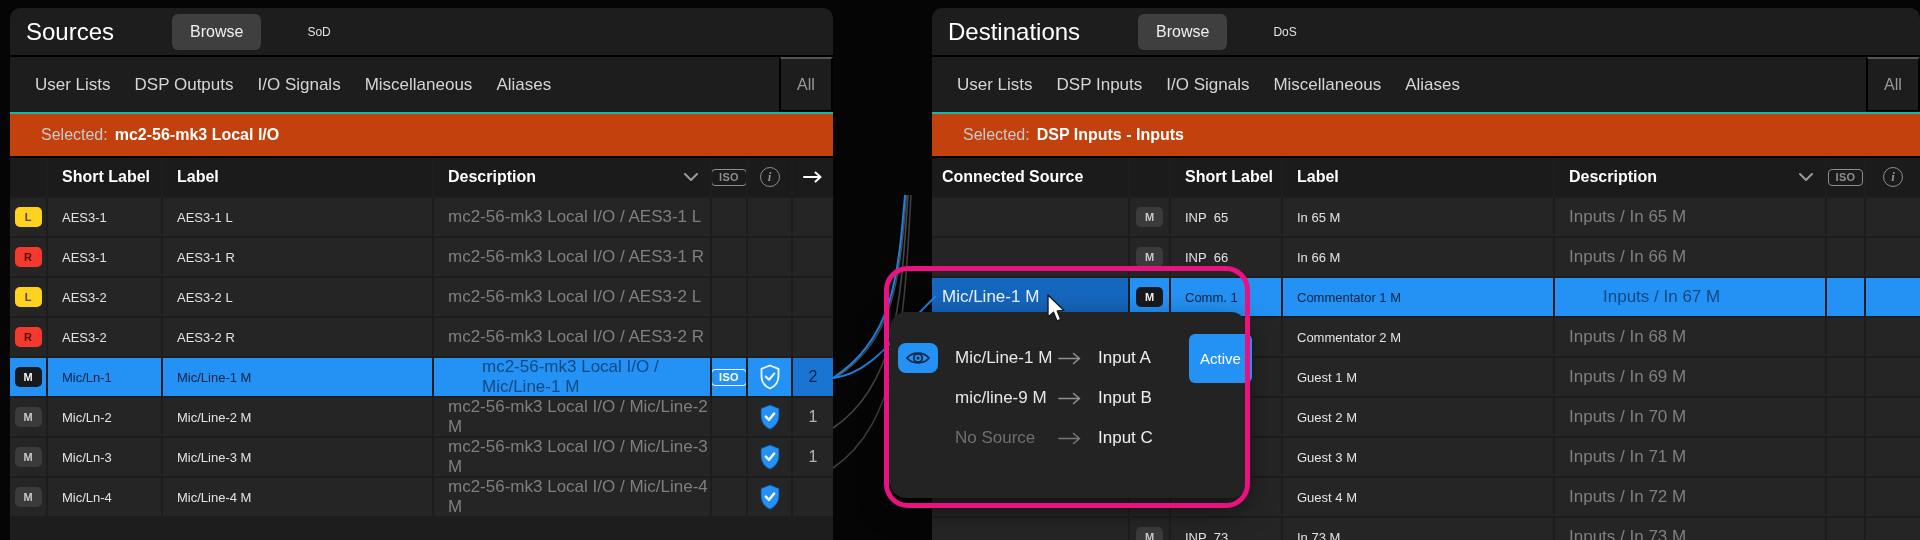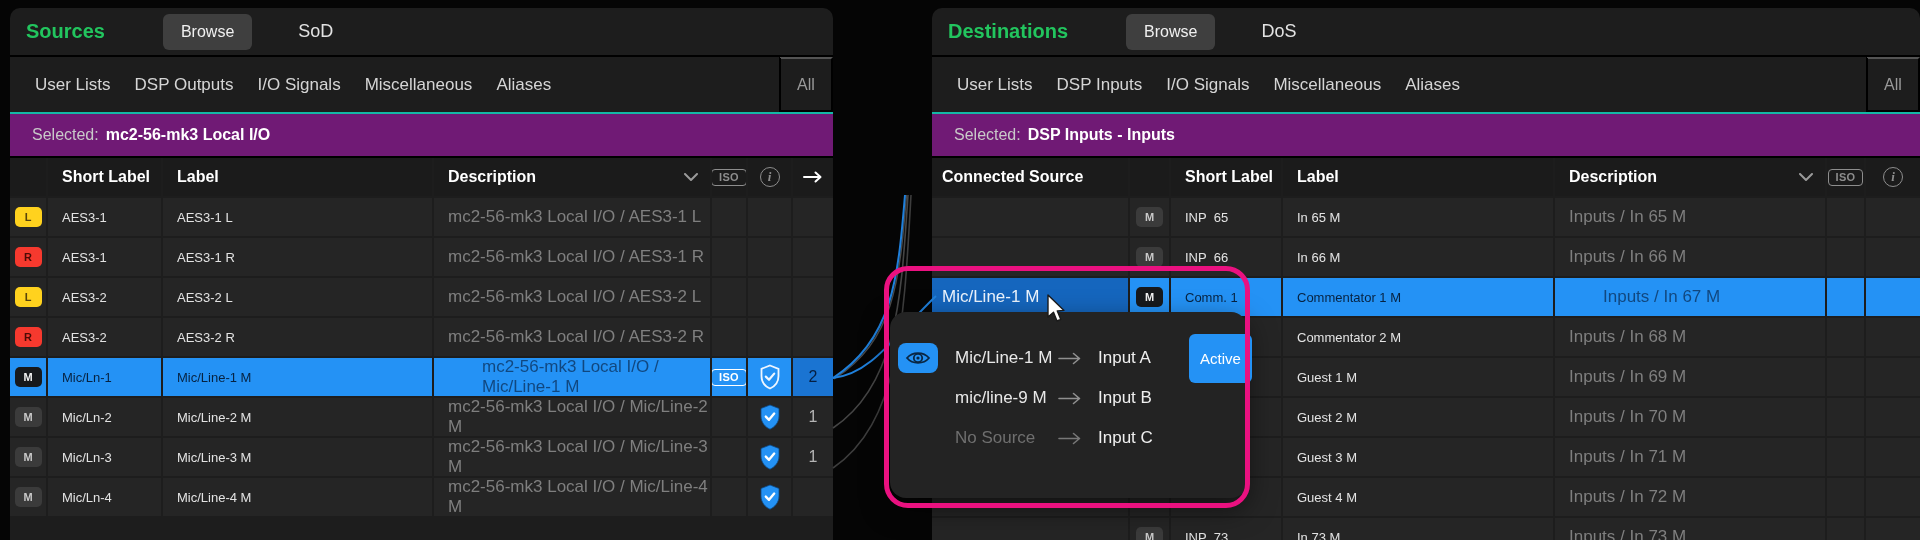--- a/index.html
+++ b/index.html
@@ -4,30 +4,30 @@
 <style>
   html,body{margin:0;padding:0;}
   body{width:1920px;height:540px;background:#050505;position:relative;overflow:hidden;
        font-family:"Liberation Sans",sans-serif;-webkit-font-smoothing:antialiased;}
 
   .panel{position:absolute;top:8px;bottom:0;background:#1d1d1d;border-radius:10px 10px 0 0;overflow:hidden;}
   #src-panel{left:10px;width:823px;}
   #dst-panel{left:932px;width:988px;}
 
   .titlebar{height:47px;display:flex;align-items:center;padding:0 16px;border-bottom:2px solid #000;}
-  .ptitle{font-size:20px;font-weight:bold;color:#22c55e;margin-right:18px;}
+  .ptitle{font-size:24px;font-weight:normal;color:#ffffff;margin-right:18px;}
   .browse-btn{background:#3f3f3f;color:#f0f0f0;font-size:16px;padding:9px 18px;border-radius:6px;border:none;font-family:inherit;margin-left:40px;}
-  .mode-tab{color:#e2e2e2;font-size:18px;margin-left:40px;background:none;border:none;font-family:inherit;padding:9px 6px;}
+  .mode-tab{color:#e2e2e2;font-size:12px;margin-left:40px;background:none;border:none;font-family:inherit;padding:9px 6px;}
 
   .tabsbar{height:55px;display:flex;align-items:center;gap:24px;padding:0 0 0 25px;border-bottom:2px solid #14b8a6;position:relative;}
   .cat-tab{color:#d5d5d5;font-size:17px;background:none;border:none;font-family:inherit;padding:0;}
   .all-tab{position:absolute;right:0;top:0;bottom:0;width:54px;border-left:2px solid #000;display:flex;
            align-items:center;justify-content:center;color:#9a9a9a;font-size:16px;background:none;font-family:inherit;}
 
-  .selbar{height:42px;display:flex;align-items:center;padding:0 22px;border-bottom:2px solid #000;background:#701a75;
+  .selbar{height:42px;display:flex;align-items:center;padding:0 31px;border-bottom:2px solid #000;background:#c2410c;
           color:#c9c9c9;font-size:16px;}
   .selbar b{color:#fff;margin-left:7px;}
 
   .tablewrap{position:absolute;left:0;right:0;top:150px;}
   .srow{display:grid;grid-template-columns:36px 113px 269px 276px 34px 43px 40px;column-gap:2px;height:38px;margin-bottom:2px;}
   .drow{display:grid;grid-template-columns:196px 39px 110px 270px 270px 37px 54px;column-gap:2px;height:38px;margin-bottom:2px;}
   .cell{background:#252525;display:flex;align-items:center;overflow:hidden;}
   .hdr .cell{background:#1b1b1b;color:#fff;font-weight:bold;font-size:16px;}
   .c-badge,.c-iso,.c-info,.c-arrow,.c-count{justify-content:center;}
   .c-short,.c-label{color:#e3e3e3;font-size:13px;padding-left:14px;}

